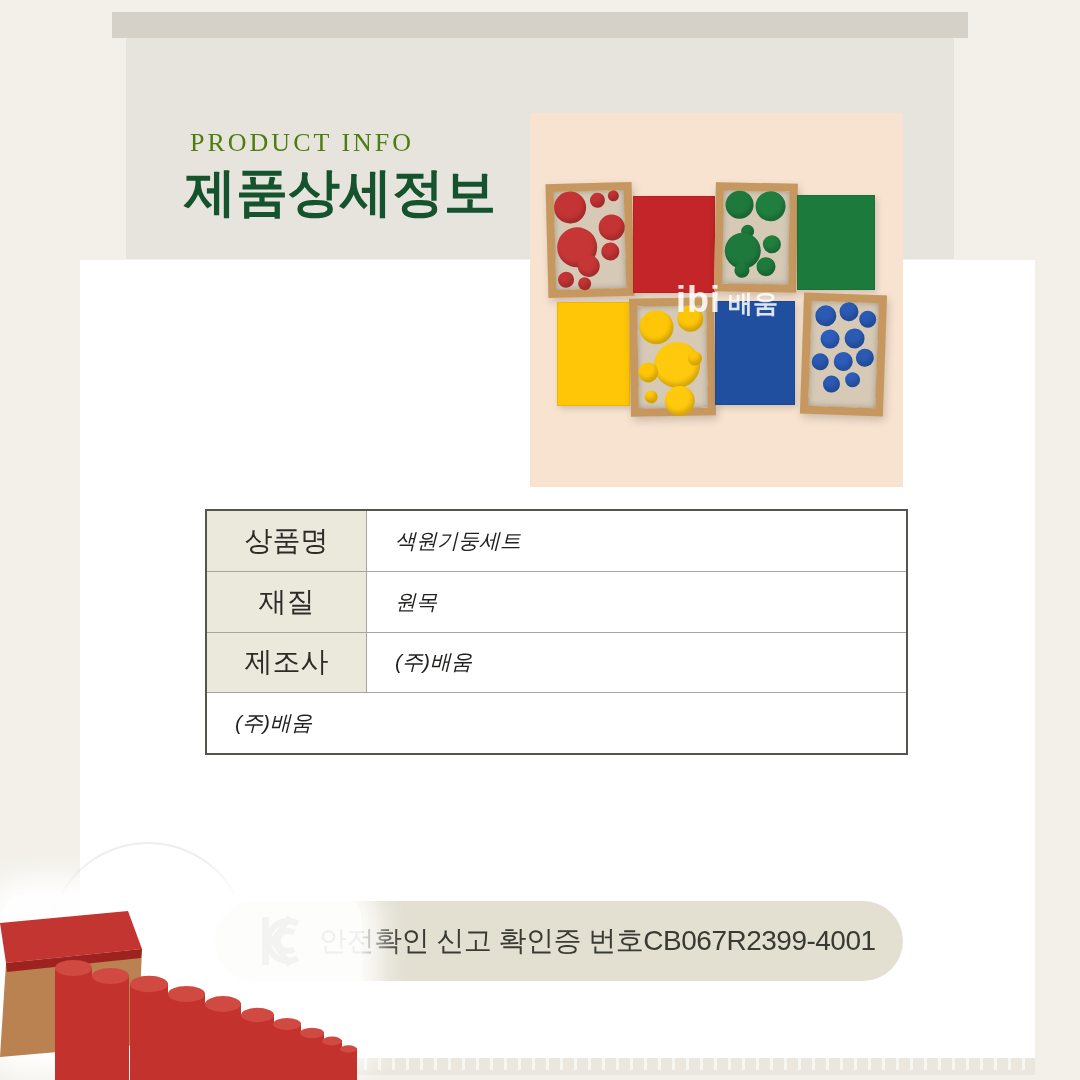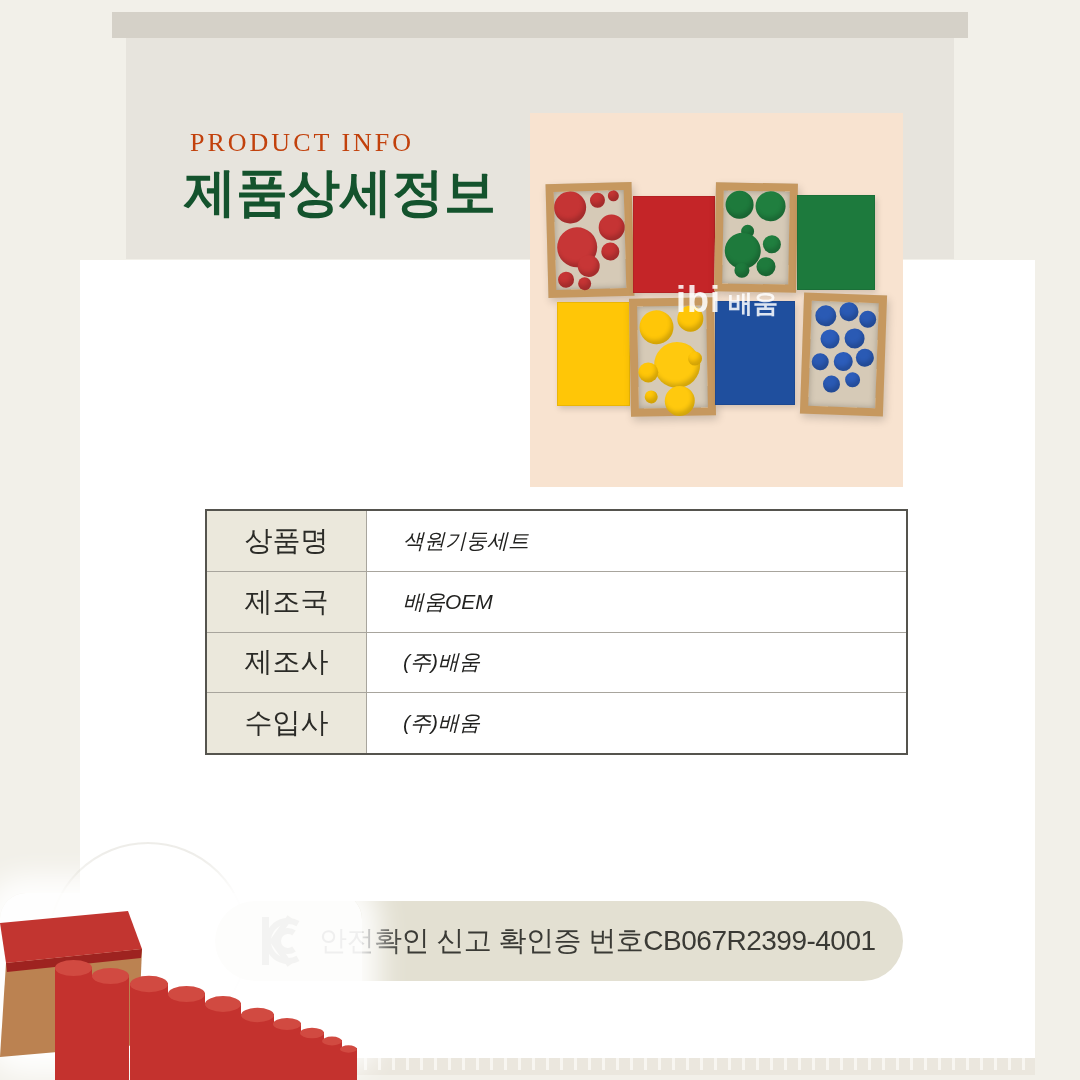--- a/index.html
+++ b/index.html
@@ -9,21 +9,21 @@
     font-family:"Liberation Sans","DejaVu Sans",sans-serif;
   }
   .abs{position:absolute;}
 
   
   .top-bar{left:112px;top:12px;width:856px;height:26px;background:#d5d1c8;z-index:1;}
   .header-panel{left:126px;top:38px;width:828px;height:221px;background:#e7e4dd;z-index:1;}
   .eyebrow{
     left:190px;top:128px;z-index:3;
     font-family:"Liberation Serif","DejaVu Serif",serif;
-    font-size:26px;letter-spacing:3px;color:#c2410c;
+    font-size:26px;letter-spacing:3px;color:#4d7c0f;
   }
   .page-title{
     left:184px;top:158px;z-index:3;
     font-family:"Liberation Serif","DejaVu Serif",serif;
     font-size:52px;font-weight:600;color:#14532d;letter-spacing:0px;
   }
 
   
   .white-panel{left:80px;top:260px;width:955px;height:798px;background:#ffffff;z-index:2;}
 
@@ -40,21 +40,21 @@
     box-shadow:2px 4px 8px rgba(0,0,0,.18), inset 0 0 6px rgba(0,0,0,.25);}
   .lid{position:absolute;box-shadow:2px 3px 6px rgba(0,0,0,.15), inset 0 0 0 1px rgba(0,0,0,.08);}
   .dot{position:absolute;border-radius:50%;box-shadow:inset -2px -4px 4px rgba(0,0,0,.18);}
   .photo-watermark{position:absolute;left:146px;top:166px;display:flex;align-items:baseline;gap:7px;
     color:rgba(255,255,255,.85);z-index:5;}
   .photo-watermark .wm-logo{font-size:36px;font-weight:800;letter-spacing:1px;}
   .photo-watermark .wm-txt{font-size:25px;font-weight:700;}
 
   
   .spec-table{left:205px;top:509px;width:699px;border:2px solid #55544e;z-index:4;background:#fff;}
-  .spec-row{display:grid;grid-template-columns:160px 1fr;height:59.8px;border-top:1px solid #a8a59d;gap:8px;}
+  .spec-row{display:grid;grid-template-columns:160px 1fr;height:59.8px;border-top:1px solid #a8a59d;}
   .spec-row:first-child{border-top:none;}
   .spec-label{background:#ebe8dc;border-right:1px solid #a8a59d;
     display:flex;align-items:center;justify-content:center;
     font-size:28px;color:#2b2b27;}
   .spec-value{background:#ffffff;display:flex;align-items:center;padding-left:28px;
     font-size:21px;color:#222220;font-style:italic;}
 
   
   .kc-pill{left:215px;top:901px;width:688px;height:80px;border-radius:40px;background:#e3e0d2;
     display:flex;align-items:center;padding-left:44px;box-sizing:border-box;z-index:4;}
@@ -133,29 +133,28 @@
     <span class="wm-txt">배움</span>
   </div>
 </div>
 
 <div class="abs spec-table">
   <div class="spec-row">
     <div class="spec-label">상품명</div>
     <div class="spec-value">색원기둥세트</div>
   </div>
   <div class="spec-row">
-    <div class="spec-label">제조국</div>
-    <div class="spec-value">배움OEM</div>
+    <div class="spec-label">재질</div>
+    <div class="spec-value">원목</div>
   </div>
   <div class="spec-row">
     <div class="spec-label">제조사</div>
     <div class="spec-value">(주)배움</div>
   </div>
   <div class="spec-row">
-    <div class="spec-label">수입사</div>
     <div class="spec-value">(주)배움</div>
   </div>
 </div>
 
 <div class="abs kc-pill">
   <svg class="kc-mark" viewBox="0 0 46 54">
     <rect x="3" y="3" width="7" height="48" fill="#6a6958"></rect>
     <path d="M31,3 L14,27 L31,51" fill="none" stroke="#6a6958" stroke-width="6"></path>
     <path d="M39,9.7 A20,20 0 1 0 39,44.3" fill="none" stroke="#6a6958" stroke-width="6"></path>
     <path d="M35,19 A10,10 0 1 0 35,35" fill="none" stroke="#6a6958" stroke-width="6"></path>

